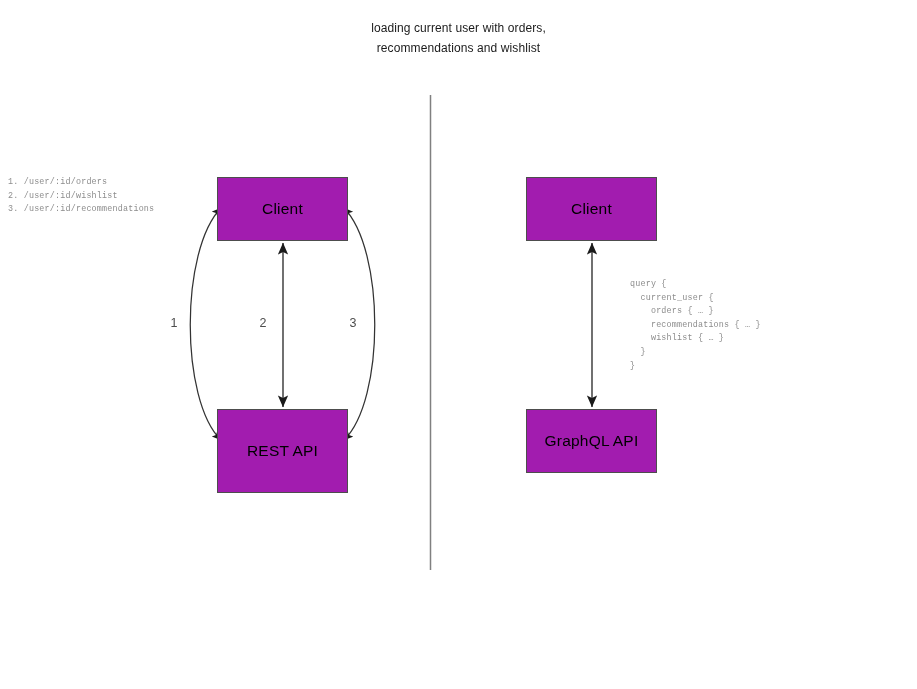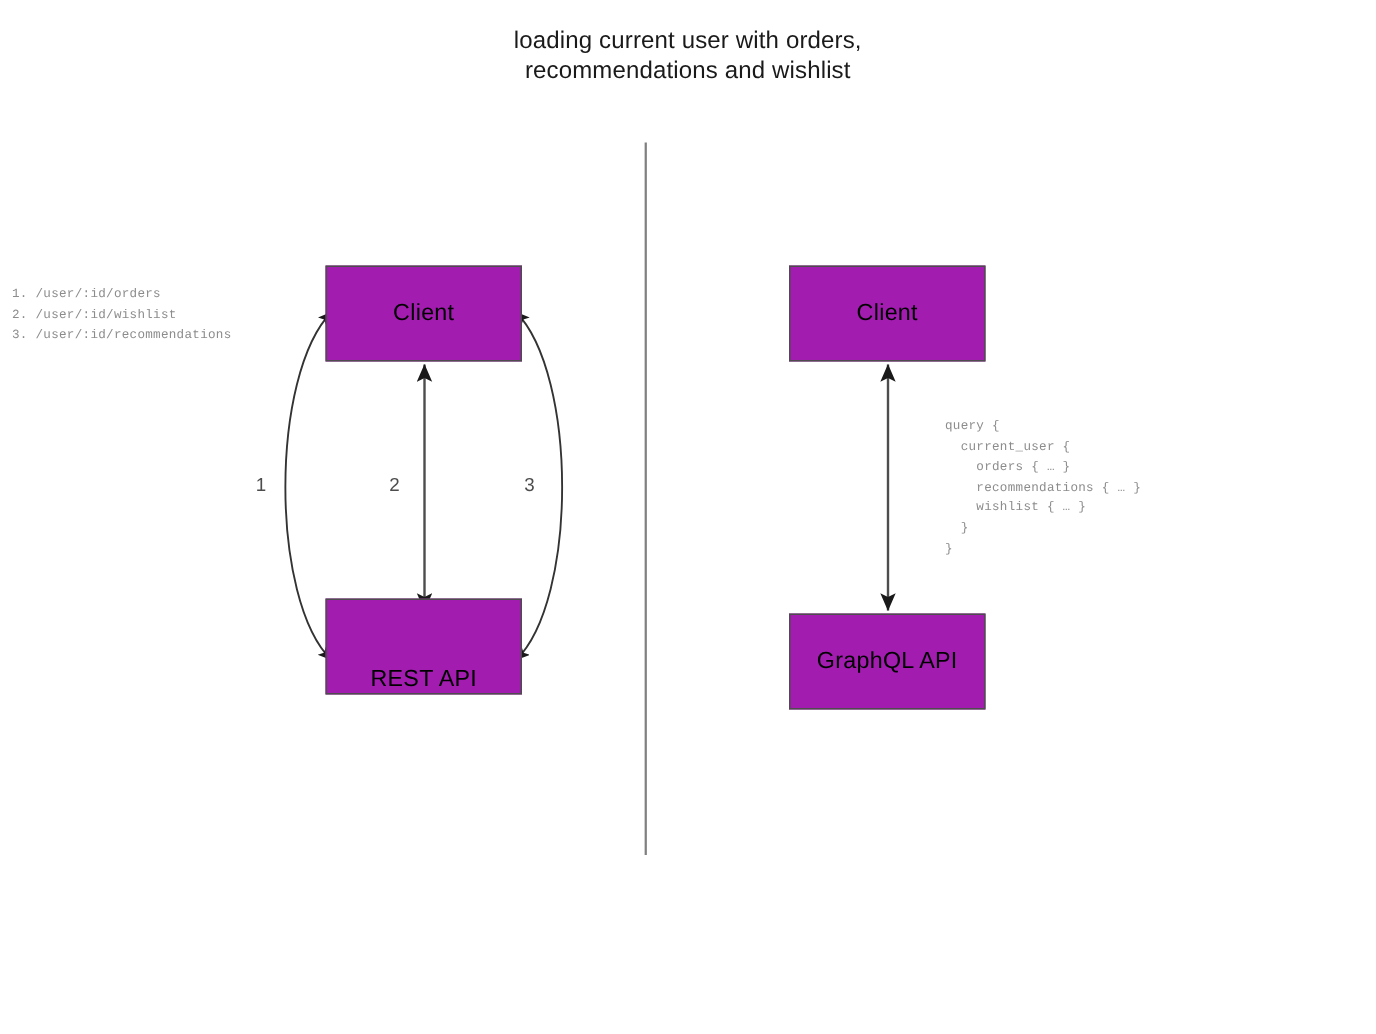--- a/index.html
+++ b/index.html
@@ -25,21 +25,21 @@
     height: 689px;
   }
 
   
   .diagram-title {
     position: absolute;
     left: 0;
     top: 18px;
     width: 917px;
     text-align: center;
-    font-size: 16px;
+    font-size: 12px;
     line-height: 20px;
     color: #1a1a1a;
     white-space: pre-line;
     letter-spacing: 0.1px;
   }
 
   
   #wires {
     position: absolute;
     left: 0;
@@ -60,35 +60,35 @@
     justify-content: center;
     font-size: 15.5px;
     color: #000000;
     letter-spacing: 0.2px;
   }
   .node-label {
     display: block;
   }
 
   #node-rest-client   { left: 217px; top: 177px; width: 131px; height: 64px; }
-  #node-rest-api      { left: 217px; top: 399px; width: 131px; height: 64px; align-items: flex-end; }
+  #node-rest-api      { left: 217px; top: 409px; width: 131px; height: 84px; }
   #node-gql-client    { left: 526px; top: 177px; width: 131px; height: 64px; }
   #node-gql-api       { left: 526px; top: 409px; width: 131px; height: 64px; }
 
   
   .code-block {
     position: absolute;
     font-family: "Liberation Mono", "DejaVu Sans Mono", monospace;
     font-size: 8.4px;
     line-height: 13.6px;
     color: #8c8c8c;
     white-space: pre;
     letter-spacing: 0.2px;
   }
-  #rest-endpoints { left: 8px;   top: 190px; }
+  #rest-endpoints { left: 8px;   top: 176px; }
   #gql-query      { left: 630px; top: 278px; }
 
   
   .edge-label {
     position: absolute;
     font-size: 12.5px;
     color: #4d4d4d;
     text-align: center;
     width: 20px;
   }

